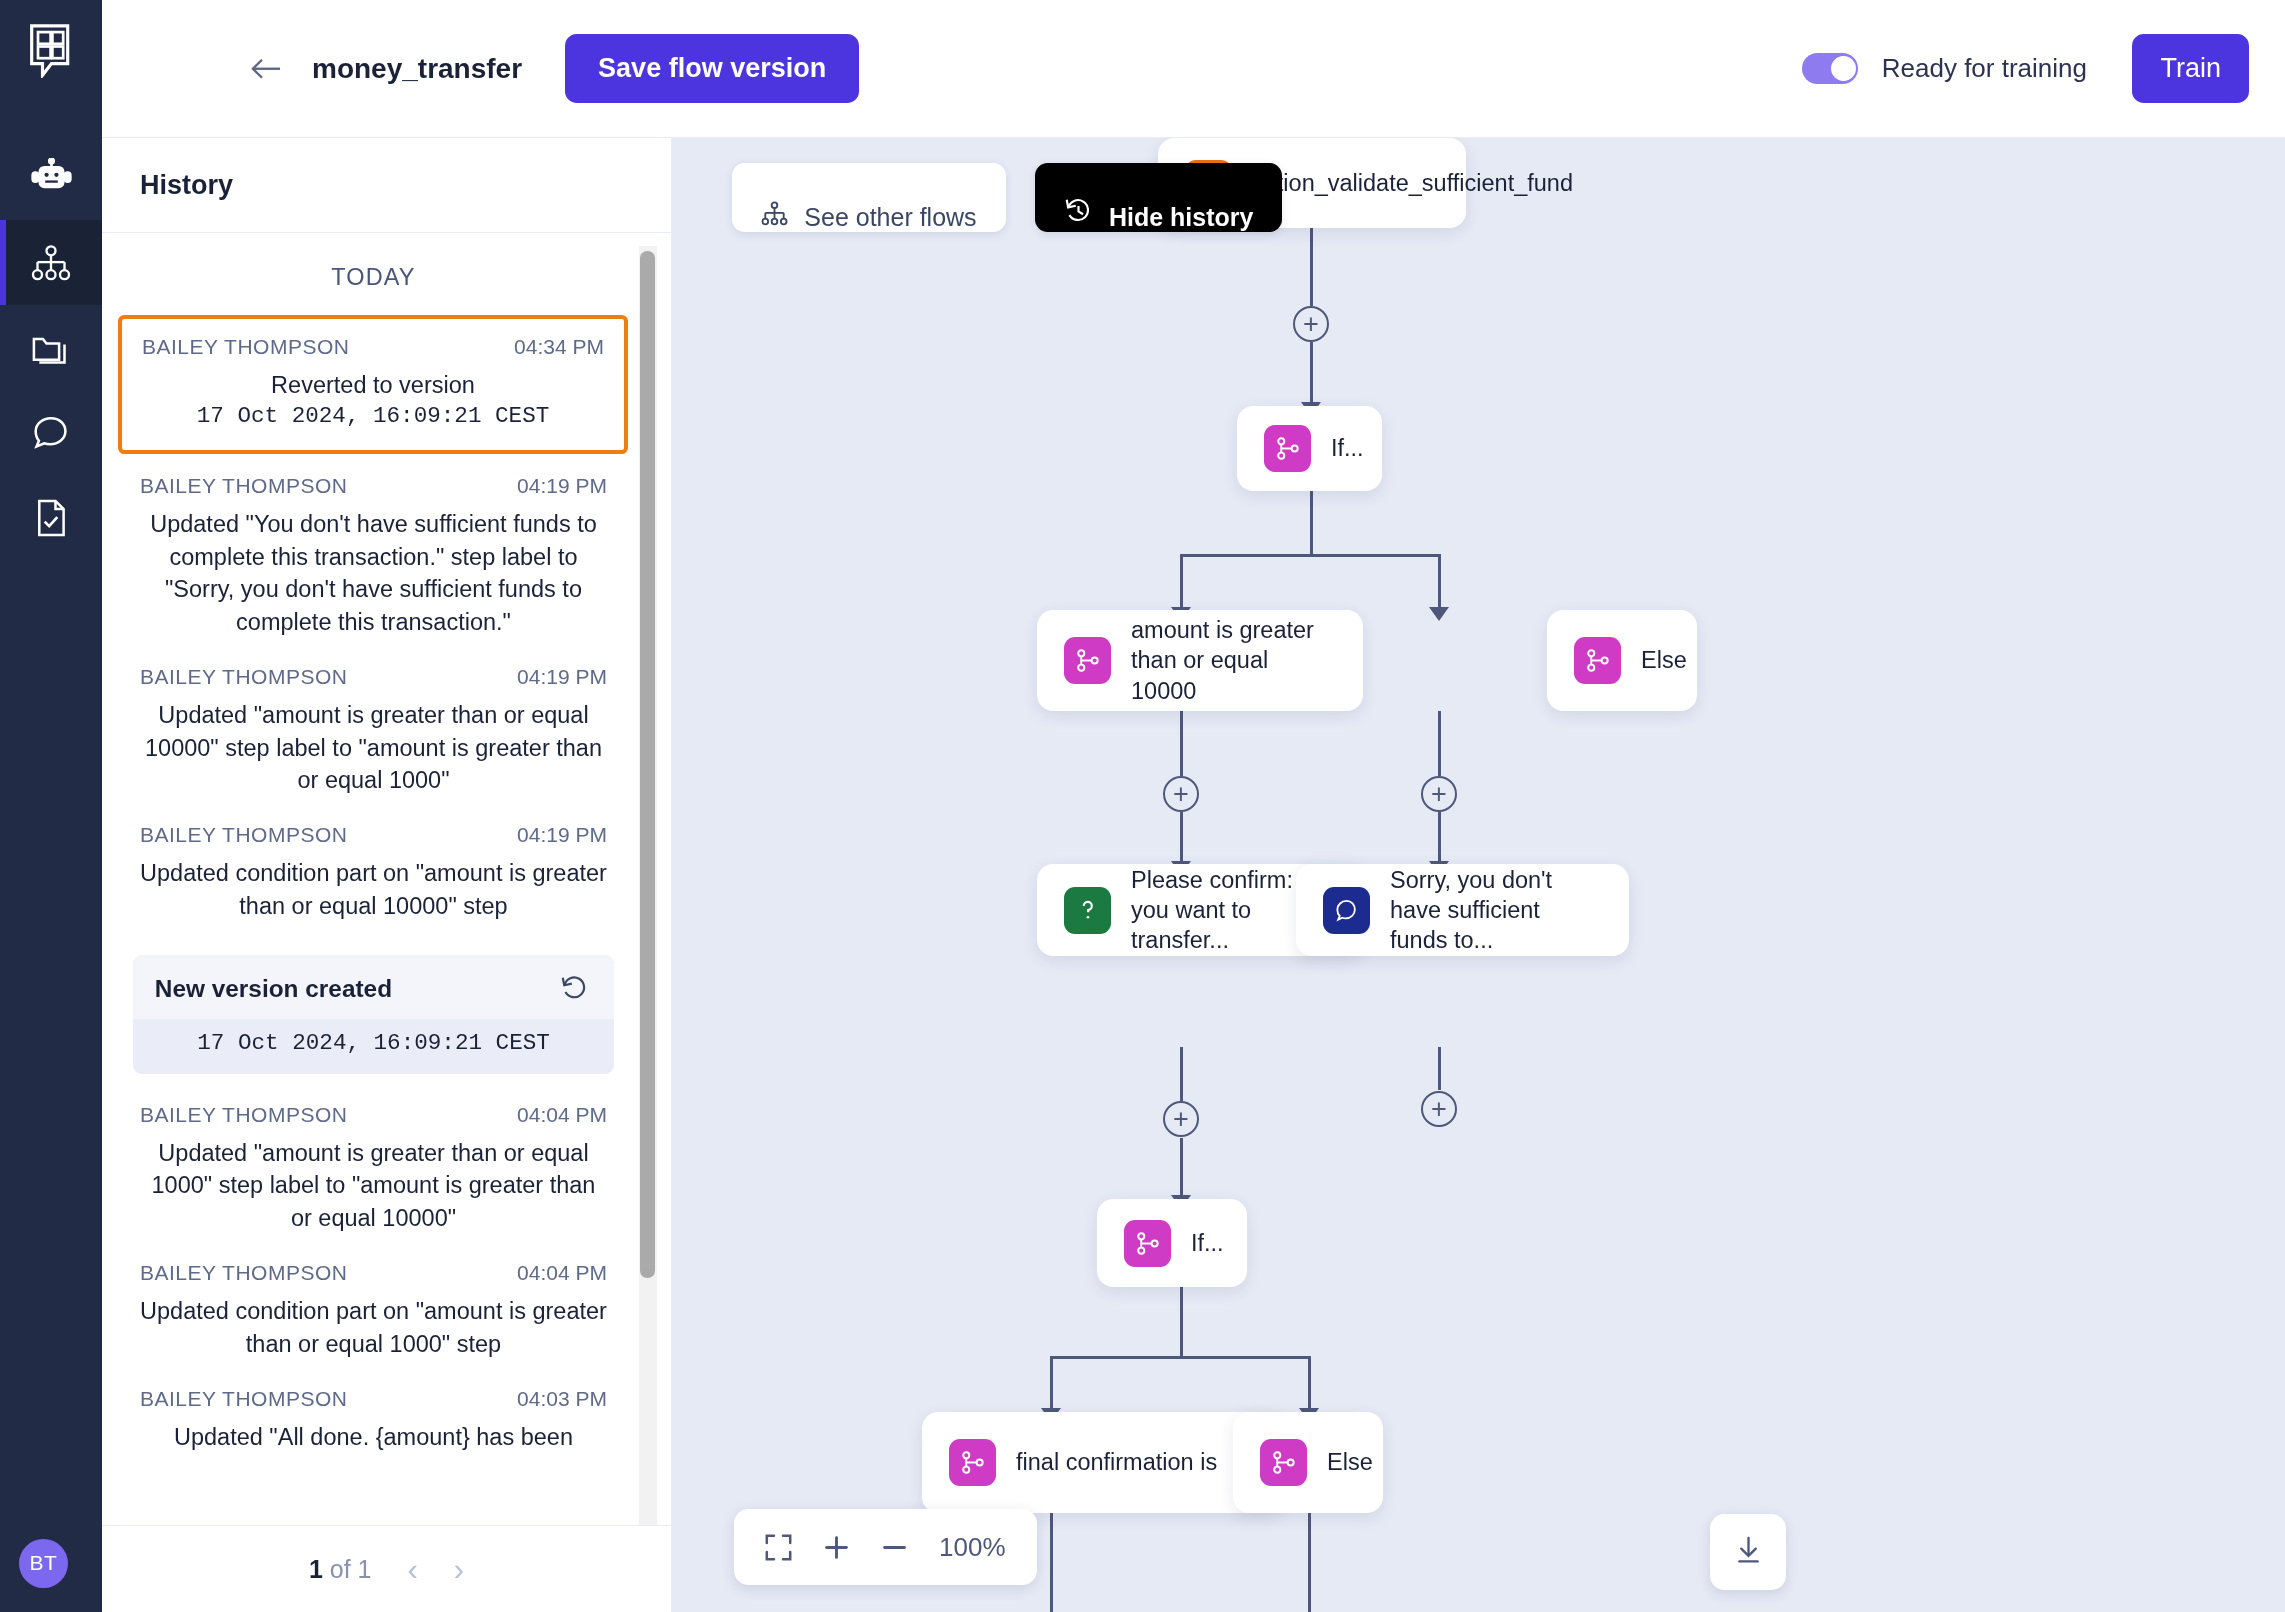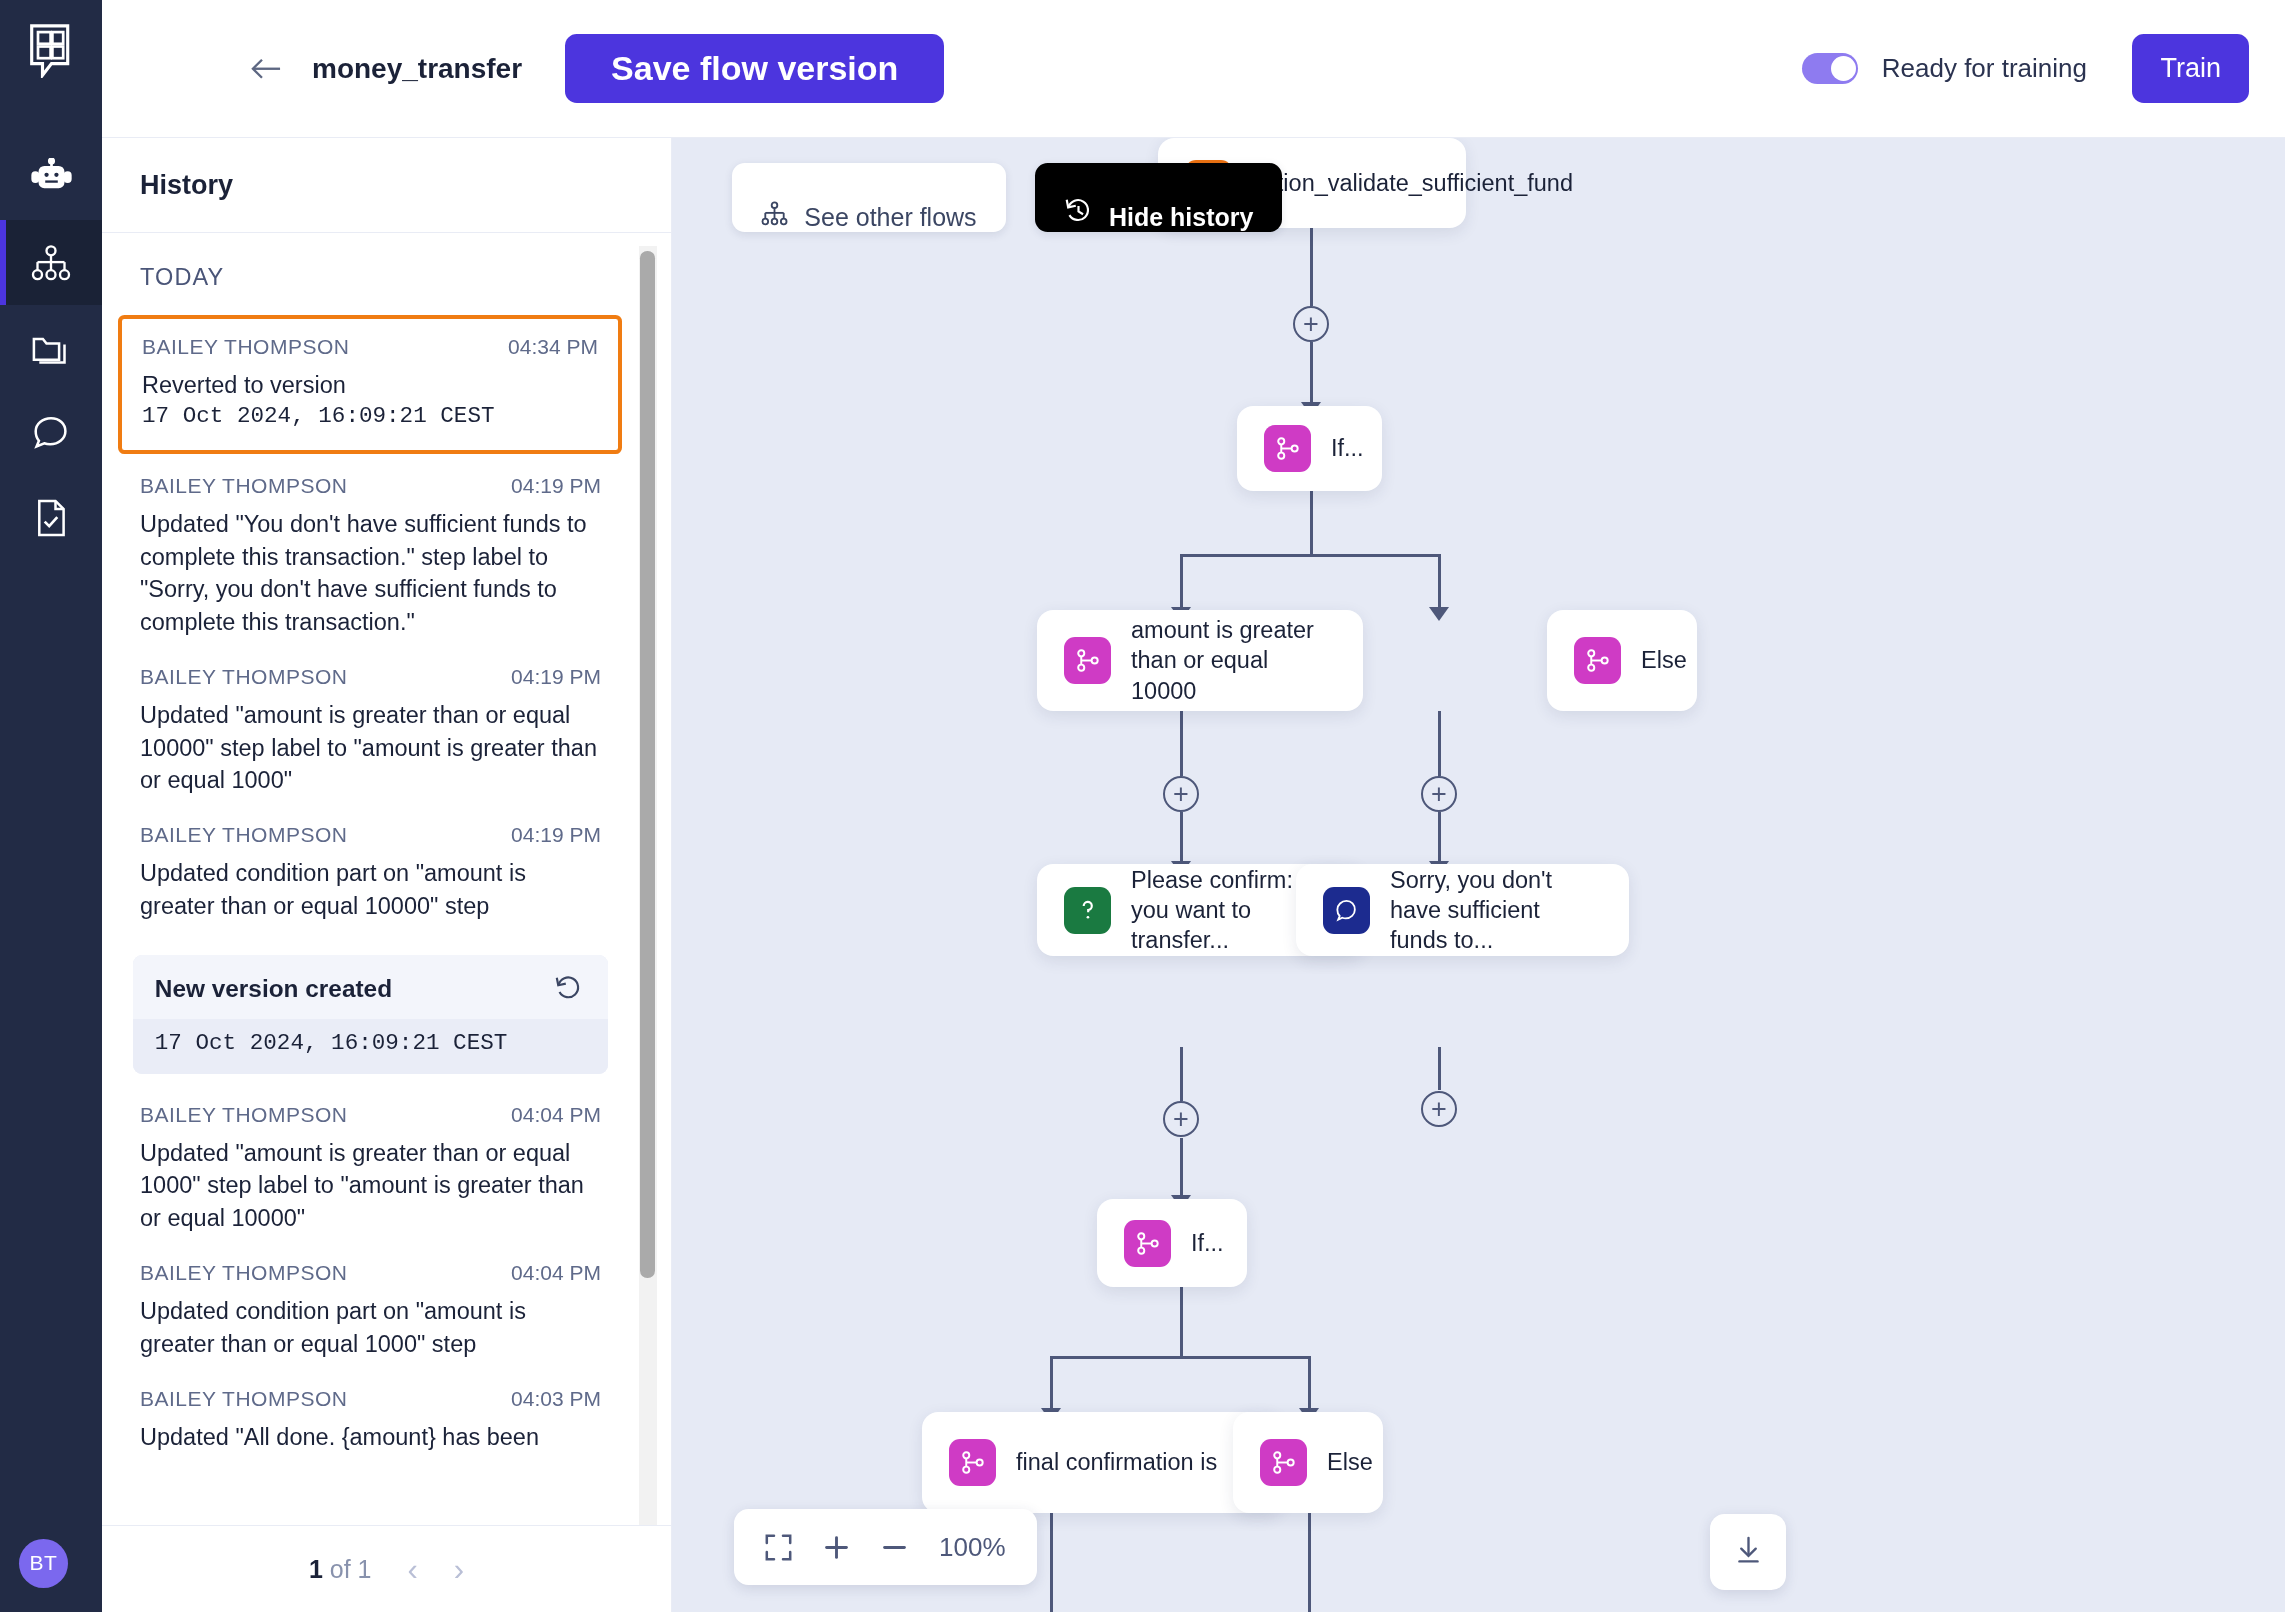--- a/index.html
+++ b/index.html
@@ -59,22 +59,22 @@
   }
   .back-arrow { width: 42px; height: 42px; display:flex; align-items:center; justify-content:center; cursor:pointer; color:#5d6782; margin-left:-11px;}
   .flow-title {
     font-size: 28px; font-weight: bold; color: #1b2238;
     margin-left: 25px; white-space: nowrap;
   }
   .btn-save {
     margin-left: 43px;
     background: #4c35de; color: #fff;
     border: none; border-radius: 11.8px;
-    height: 69px; padding: 0 46px;
-    font-size: 34px; font-weight: bold;
+    height: 69px; padding: 0 33px;
+    font-size: 27px; font-weight: bold;
     font-family: "Liberation Sans", sans-serif;
     cursor: pointer; white-space: nowrap;
   }
   .topbar-right {
     margin-left: auto; display: flex; align-items: center; gap: 23.5px;
   }
   .toggle {
     width: 56px; height: 31px; border-radius: 15.4px;
     background: #8e7bf0; position: relative; cursor: pointer; flex:0 0 56px;
   }
@@ -103,21 +103,22 @@
   }
   .history-header {
     height: 95px; flex: 0 0 95px;
     display: flex; align-items: center;
     padding-left: 38px;
     border-bottom: 0.9px solid #e9ecf5;
   }
   .history-header h2 { font-size: 27px; color: #1b2238; font-weight: bold; }
   .history-scroll {
     flex: 1; position: relative; overflow: hidden;
-    padding: 0 18px 0 0;
+    padding: 0 12px 0 0;
+    text-align: center;
   }
   .history-list { padding: 31px 52px 0 38px; }
   .day-label {
     font-size: 23.5px; color: #4a5578; letter-spacing: 1.1px;
     margin-bottom: 23.5px;
   }
   .entry { padding: 0 0 27px 0; }
   .entry-top {
     display: flex; justify-content: space-between; align-items: baseline;
     margin-bottom: 10px;

